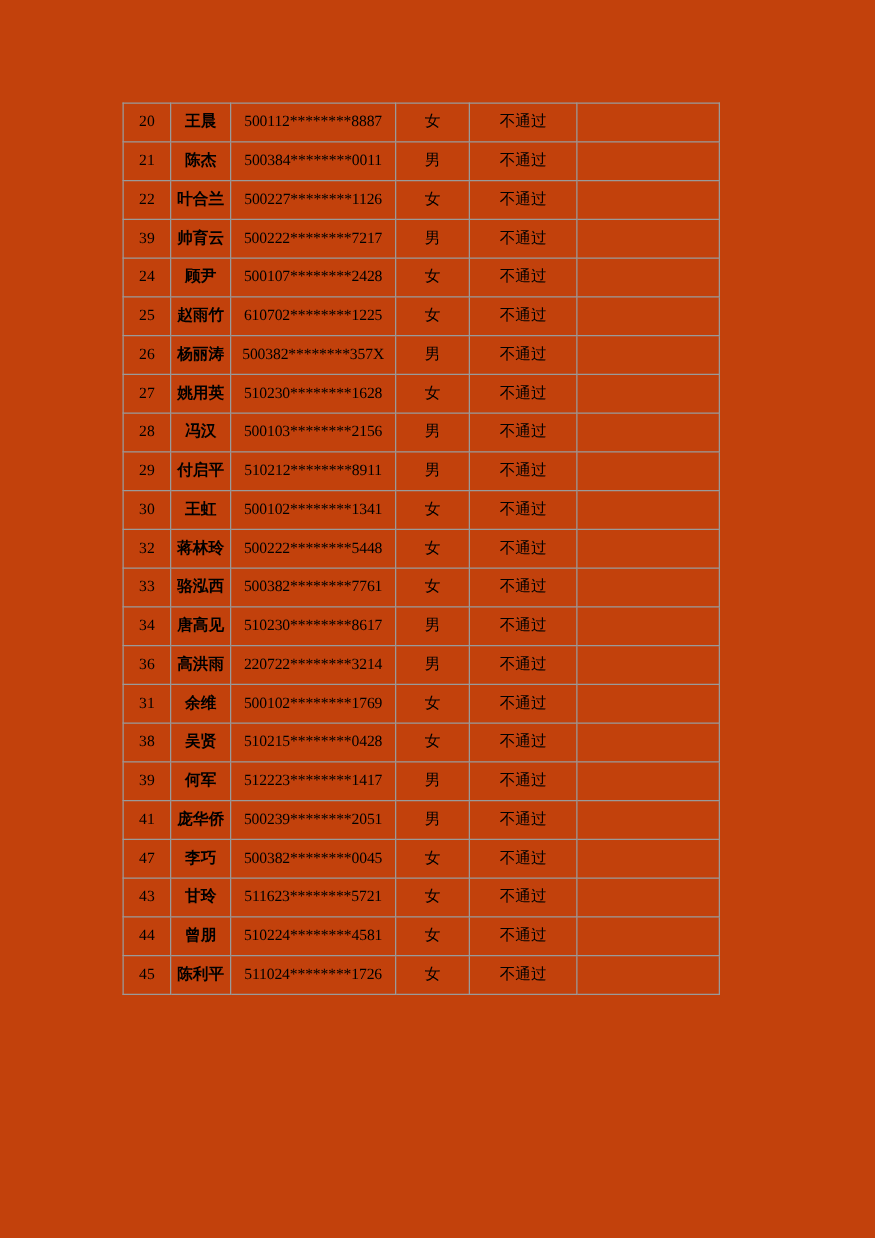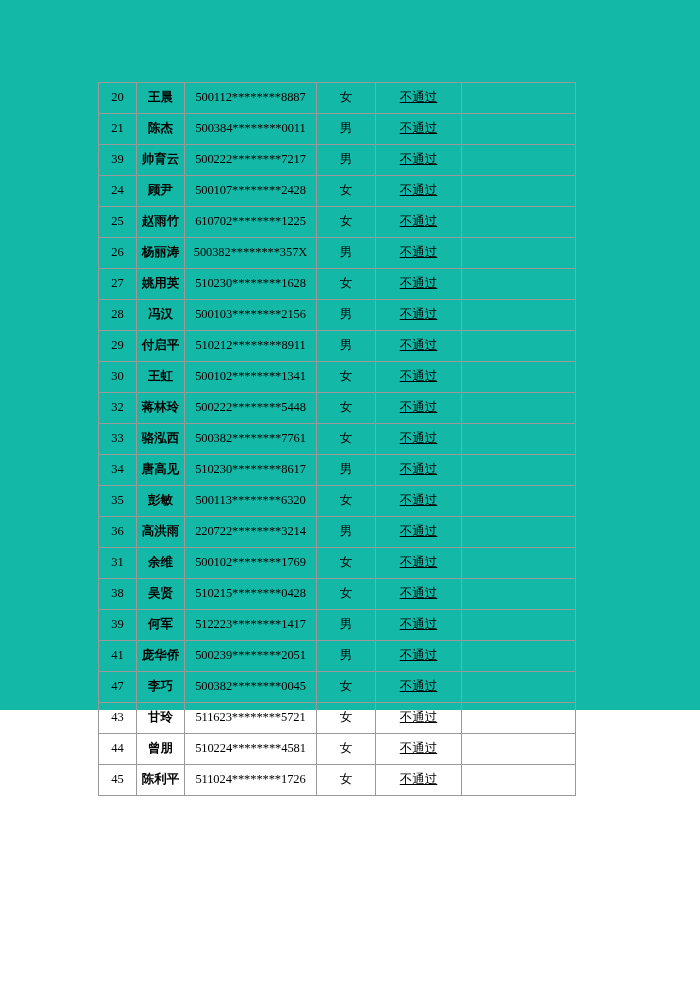--- a/index.html
+++ b/index.html
@@ -10,22 +10,22 @@
     width: 700px;
     height: 990px;
     background: #ffffff;
     font-family: "Liberation Serif", "DejaVu Serif", serif;
     color: #000000;
     overflow: hidden;
   }
   .page {
     position: relative;
     width: 700px;
-    height: 710px;
-    background: #14b8a6;
+    height: 990px;
+    background: #c2410c;
   }
   .table-wrap {
     position: absolute;
     left: 98px;
     top: 82px;
     width: 477px;
   }
   table.roster {
     border-collapse: collapse;
     width: 477px;
@@ -64,21 +64,20 @@
     padding-left: 7px;
     letter-spacing: -0.1px;
     font-family: "Liberation Serif", "DejaVu Serif", serif;
     margin-left: 23px;
   }
   td.cell-gender {
     font-size: 12.5px;
   }
   td.cell-result {
     font-size: 12.5px;
-    text-decoration: underline;
   }
   td.cell-remark {
     font-size: 12.5px;
   }
 </style>
 </head>
 <body>
 
 <div class="page">
   <div class="table-wrap">
@@ -102,20 +101,28 @@
           </tr>
           <tr>
             <td class="cell-index">21</td>
             <td class="cell-name">陈杰</td>
             <td class="cell-id">500384********0011</td>
             <td class="cell-gender">男</td>
             <td class="cell-result">不通过</td>
             <td class="cell-remark"></td>
           </tr>
           <tr>
+            <td class="cell-index">22</td>
+            <td class="cell-name">叶合兰</td>
+            <td class="cell-id">500227********1126</td>
+            <td class="cell-gender">女</td>
+            <td class="cell-result">不通过</td>
+            <td class="cell-remark"></td>
+          </tr>
+          <tr>
             <td class="cell-index">39</td>
             <td class="cell-name">帅育云</td>
             <td class="cell-id">500222********7217</td>
             <td class="cell-gender">男</td>
             <td class="cell-result">不通过</td>
             <td class="cell-remark"></td>
           </tr>
           <tr>
             <td class="cell-index">24</td>
             <td class="cell-name">顾尹</td>
@@ -186,28 +193,20 @@
             <td class="cell-id">500382********7761</td>
             <td class="cell-gender">女</td>
             <td class="cell-result">不通过</td>
             <td class="cell-remark"></td>
           </tr>
           <tr>
             <td class="cell-index">34</td>
             <td class="cell-name">唐高见</td>
             <td class="cell-id">510230********8617</td>
             <td class="cell-gender">男</td>
-            <td class="cell-result">不通过</td>
-            <td class="cell-remark"></td>
-          </tr>
-          <tr>
-            <td class="cell-index">35</td>
-            <td class="cell-name">彭敏</td>
-            <td class="cell-id">500113********6320</td>
-            <td class="cell-gender">女</td>
             <td class="cell-result">不通过</td>
             <td class="cell-remark"></td>
           </tr>
           <tr>
             <td class="cell-index">36</td>
             <td class="cell-name">高洪雨</td>
             <td class="cell-id">220722********3214</td>
             <td class="cell-gender">男</td>
             <td class="cell-result">不通过</td>
             <td class="cell-remark"></td>

